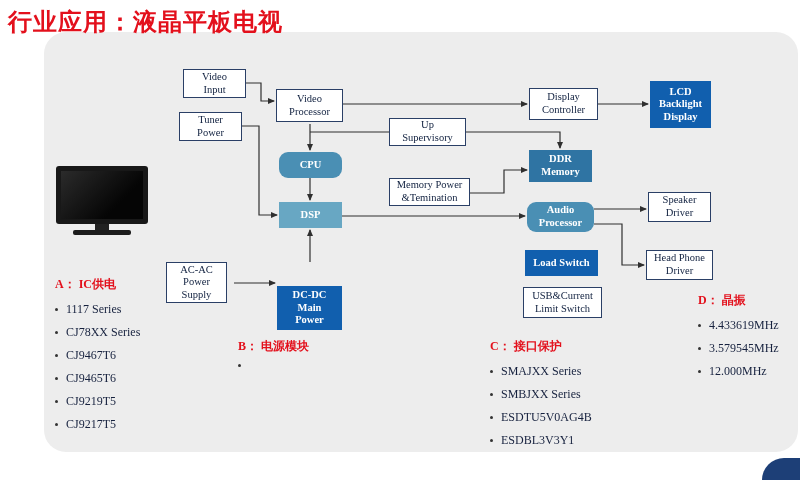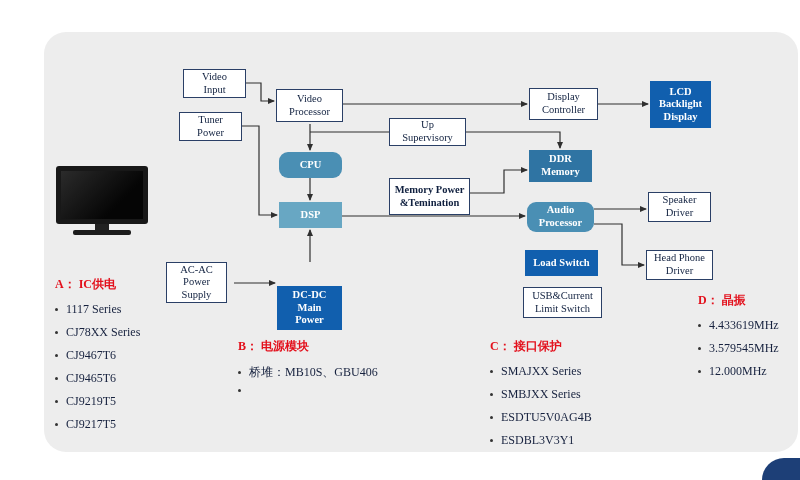--- a/index.html
+++ b/index.html
@@ -34,20 +34,21 @@
   .section-label{font-weight:bold;font-size:12px;color:var(--accent-red,#c1121c);margin-bottom:9px;}
   .section-item{display:flex;align-items:center;font-size:12px;color:#16213e;margin-bottom:8px;}
   .dot{width:3px;height:3px;border-radius:50%;background:#333;margin-right:8px;flex:0 0 3px;}
 </style>
 </head>
 <body>
 
 <div class="stage">
   <div class="panel"></div>
 
+  <div class="title">行业应用：液晶平板电视</div>
 
   <div class="tv">
     <div class="tv-frame">
       <div class="tv-screen"></div>
     </div>
     <div class="tv-neck"></div>
     <div class="tv-base"></div>
   </div>
 
   <svg class="edges" width="800" height="480">
@@ -76,21 +77,21 @@
       <div class="node white" style="left: 183px; top: 69px; width: 63px; height: 29px;">Video
 Input</div>
       <div class="node white" style="left: 179px; top: 112px; width: 63px; height: 29px;">Tuner
 Power</div>
       <div class="node white" style="left: 276px; top: 89px; width: 67px; height: 33px;">Video
 Processor</div>
       <div class="node white" style="left: 389px; top: 118px; width: 77px; height: 28px;">Up
 Supervisory</div>
       <div class="node steel" style="left: 279px; top: 152px; width: 63px; height: 26px;">CPU</div>
       <div class="node steel-light" style="left: 279px; top: 202px; width: 63px; height: 26px;">DSP</div>
-      <div class="node white" style="left: 389px; top: 178px; width: 81px; height: 37px; font-weight: bold;">Memory Power
+      <div class="node white" style="left: 389px; top: 178px; width: 81px; height: 28px;">Memory Power
 &amp;Temination</div>
       <div class="node blue" style="left: 277px; top: 262px; width: 65px; height: 44px; margin-top: 24px;">DC-DC
 Main
 Power</div>
       <div class="node white" style="left: 166px; top: 262px; width: 61px; height: 41px;">AC-AC
 Power
 Supply</div>
       <div class="node white" style="left: 529px; top: 88px; width: 69px; height: 32px;">Display
 Controller</div>
       <div class="node blue" style="left: 650px; top: 81px; width: 61px; height: 47px;">LCD
@@ -134,24 +135,20 @@
         </div>
         <div class="section-item">
           <span class="dot"></span>
           <span>CJ9217T5</span>
         </div>
       </div>
       <div class="section" style="left: 238px; top: 338px;">
         <div class="section-label">B： 电源模块</div>
         <div class="section-item">
           <span class="dot"></span>
-          <span>桥堆：MB10S、GBU406</span>
-        </div>
-        <div class="section-item">
-          <span class="dot"></span>
         </div>
       </div>
       <div class="section" style="left: 490px; top: 338px;">
         <div class="section-label">C： 接口保护</div>
         <div class="section-item">
           <span class="dot"></span>
           <span>SMAJXX Series</span>
         </div>
         <div class="section-item">
           <span class="dot"></span>

